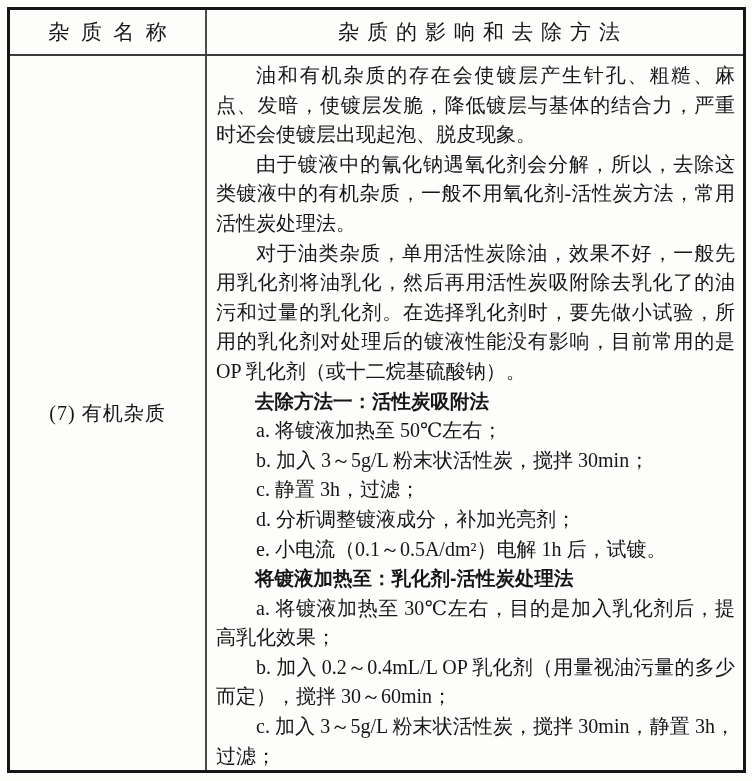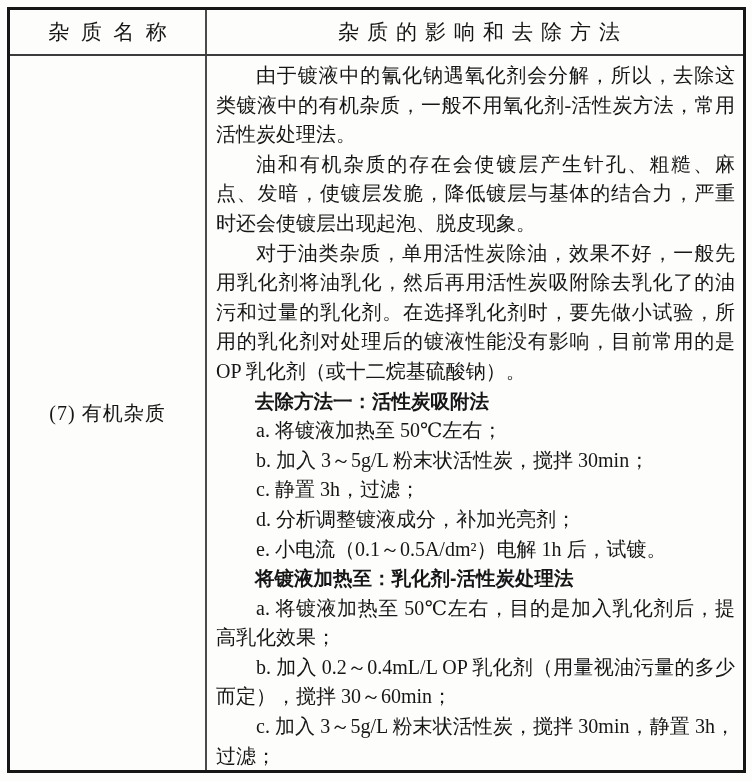--- a/index.html
+++ b/index.html
@@ -89,30 +89,30 @@
       <div class="col-right header-cell" style="display:flex;align-items:center;justify-content:center;">
         <span class="sp2">杂质的影响和去除方法</span>
       </div>
     </div>
 
     <div class="body-row">
       <div class="col-left">
         <span class="impurity-name">(7) 有机杂质</span>
       </div>
       <div class="col-right content">
+        <p>油和有机杂质的存在会使镀层产生针孔、粗糙、麻点、发暗，使镀层发脆，降低镀层与基体的结合力，严重时还会使镀层出现起泡、脱皮现象。</p>
         <p>由于镀液中的氰化钠遇氧化剂会分解，所以，去除这类镀液中的有机杂质，一般不用氧化剂-活性炭方法，常用活性炭处理法。</p>
-        <p>油和有机杂质的存在会使镀层产生针孔、粗糙、麻点、发暗，使镀层发脆，降低镀层与基体的结合力，严重时还会使镀层出现起泡、脱皮现象。</p>
         <p>对于油类杂质，单用活性炭除油，效果不好，一般先用乳化剂将油乳化，然后再用活性炭吸附除去乳化了的油污和过量的乳化剂。在选择乳化剂时，要先做小试验，所用的乳化剂对处理后的镀液性能没有影响，目前常用的是 OP 乳化剂（或十二烷基硫酸钠）。</p>
         <p class="method-heading">去除方法一：活性炭吸附法</p>
         <p>a. 将镀液加热至 50℃左右；</p>
         <p>b. 加入 3～5g/L 粉末状活性炭，搅拌 30min；</p>
         <p>c. 静置 3h，过滤；</p>
         <p>d. 分析调整镀液成分，补加光亮剂；</p>
         <p>e. 小电流（0.1～0.5A/dm²）电解 1h 后，试镀。</p>
         <p class="method-heading">将镀液加热至：乳化剂-活性炭处理法</p>
-        <p>a. 将镀液加热至 50℃左右，目的是加入乳化剂后，提高乳化效果；</p>
+        <p>a. 将镀液加热至 30℃左右，目的是加入乳化剂后，提高乳化效果；</p>
         <p>b. 加入 0.2～0.4mL/L OP 乳化剂（用量视油污量的多少而定），搅拌 30～60min；</p>
         <p>c. 加入 3～5g/L 粉末状活性炭，搅拌 30min，静置 3h，过滤；</p>
       </div>
     </div>
 
   </div>
 </div>
 
 </body></html>

